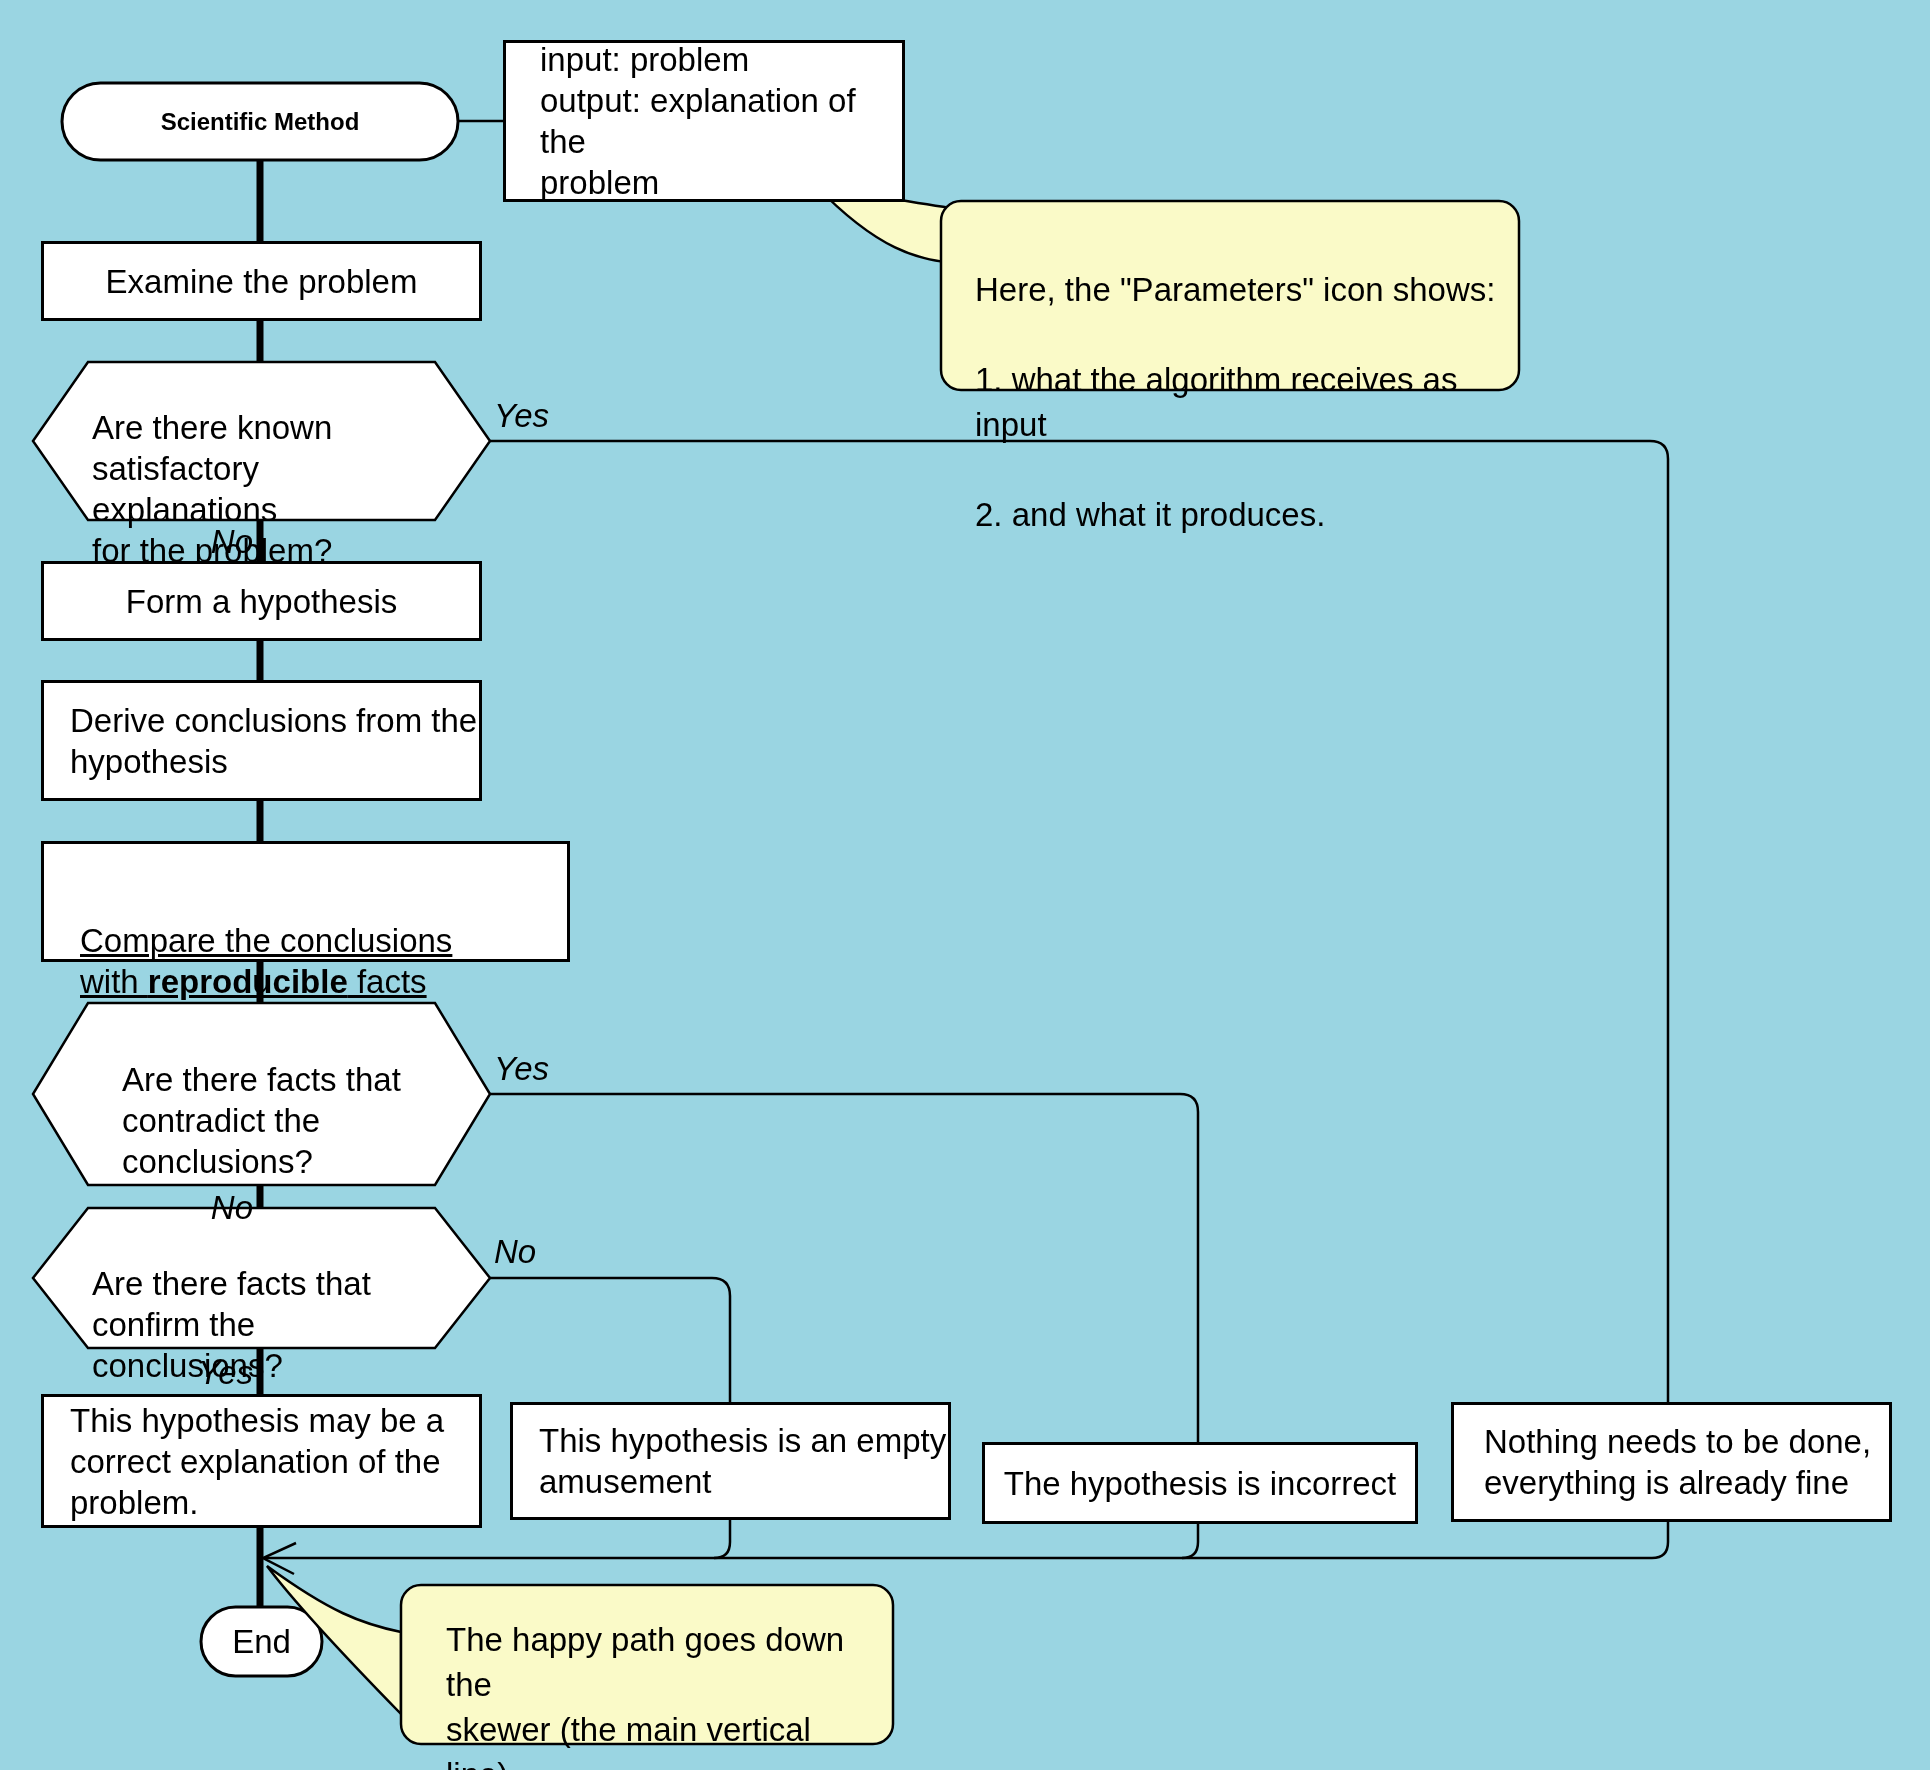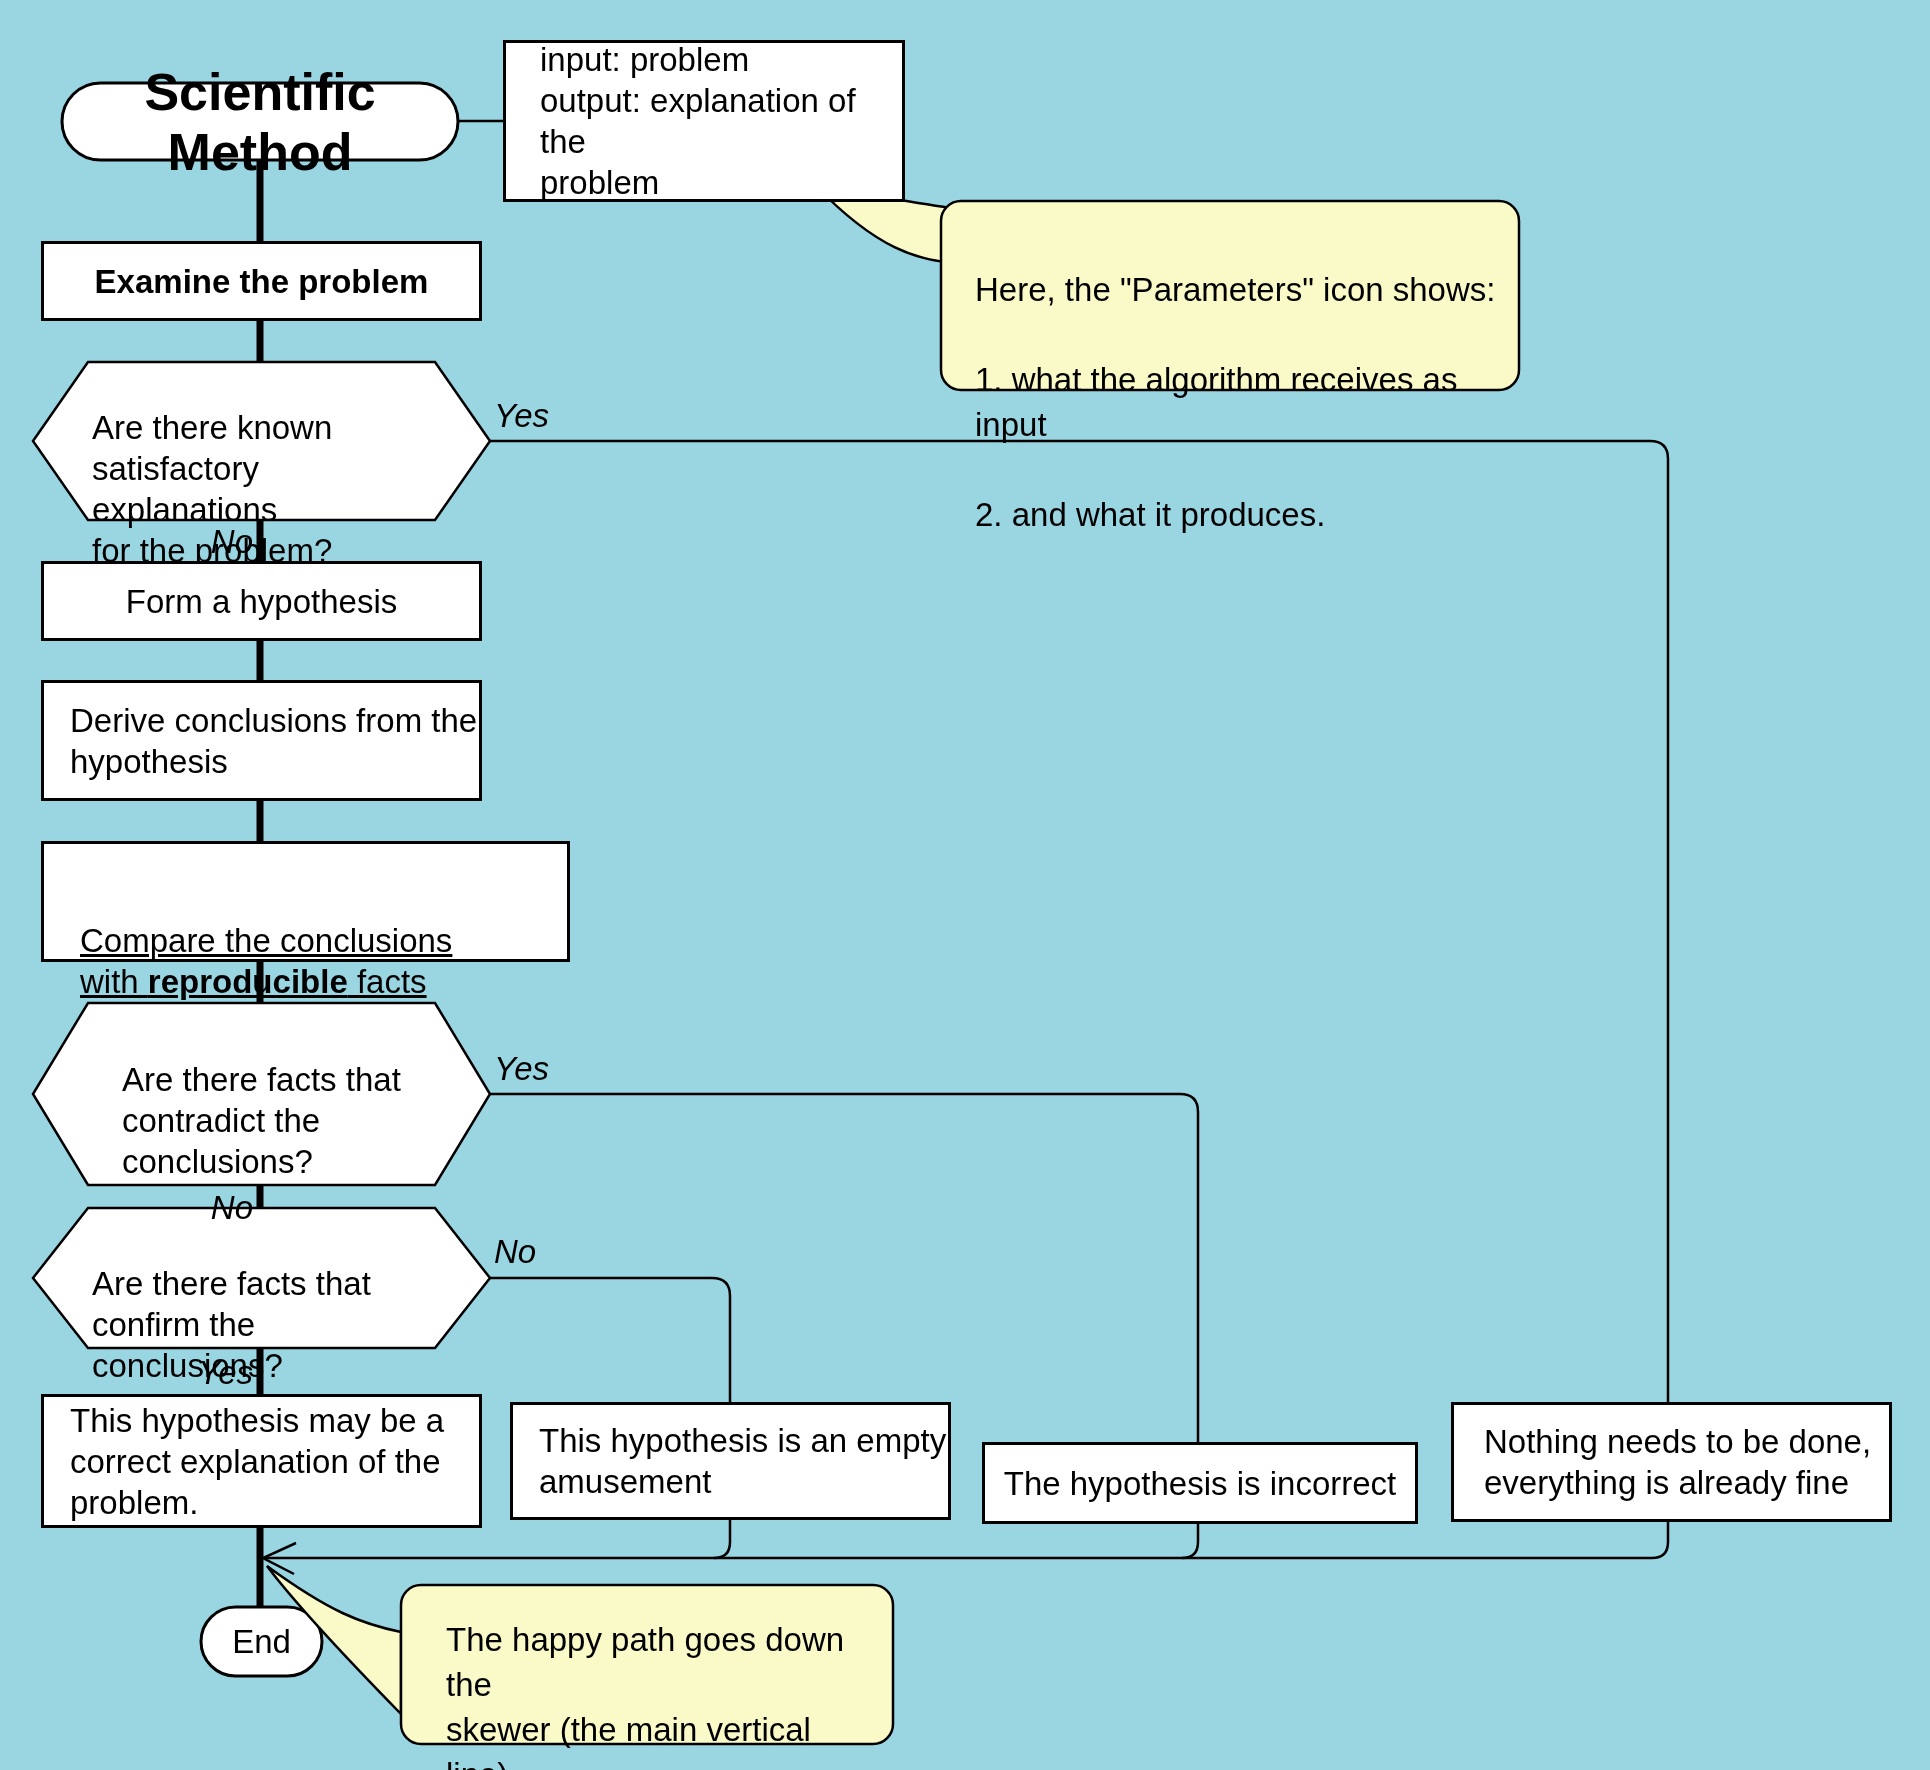--- a/index.html
+++ b/index.html
@@ -13,21 +13,21 @@
     background:#fff;border:3px solid #000;font-size:33px;line-height:41px;
     display:flex;flex-direction:column;justify-content:center;
   }
   .box.center{align-items:center;text-align:center;}
   .box.left{align-items:flex-start;text-align:left;}
   .pre{white-space:pre-line;}
   .txt{font-size:33px;line-height:41px;white-space:pre-line;margin-top:26px;}
   .branch-label{font-size:33px;line-height:36px;font-style:italic;}
   .right-align{text-align:right;}
   .title-text{
-    font-size:52px;font-weight:bold;display:flex;align-items:center;
+    font-size:24px;font-weight:bold;display:flex;align-items:center;
     justify-content:center;text-align:center;
   }
   .end-text{
     font-size:33px;display:flex;align-items:center;justify-content:center;
   }
   .note-text{font-size:33px;line-height:45px;white-space:pre-line;}
   b{font-weight:bold;margin-top:47px;}
 </style>
 </head>
 <body>
@@ -76,21 +76,21 @@
 output: explanation of the
 problem</span>
   </div>
 
   <div class="abs note-text" style="left:975px;top:222px;width:530px;">
     <div>Here, the "Parameters" icon shows:</div>
     <div>1. what the algorithm receives as input</div>
     <div>2. and what it produces.</div>
   </div>
 
-  <div class="abs box center" style="left:41px;top:241px;width:441px;height:80px;font-weight:bold;">
+  <div class="abs box center" style="left:41px;top:241px;width:441px;height:80px;">
     <span>Examine the problem</span>
   </div>
 
   <div class="abs txt" style="left:92px;top:381px;width:360px;">Are there known
 satisfactory explanations
 for the problem?</div>
   <div class="abs branch-label" style="left:494px;top:398px;">Yes</div>
   <div class="abs branch-label right-align" style="left:183px;top:524px;width:70px;">No</div>
 
   <div class="abs box center" style="left:41px;top:561px;width:441px;height:80px;">

